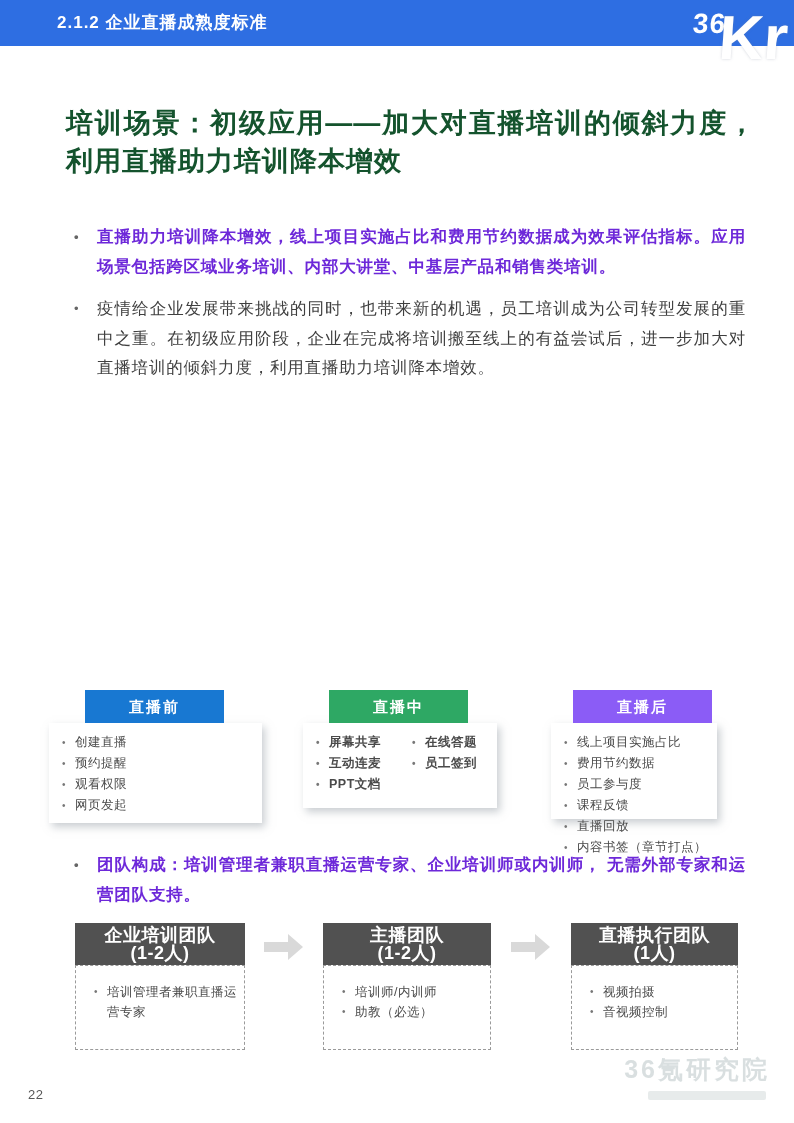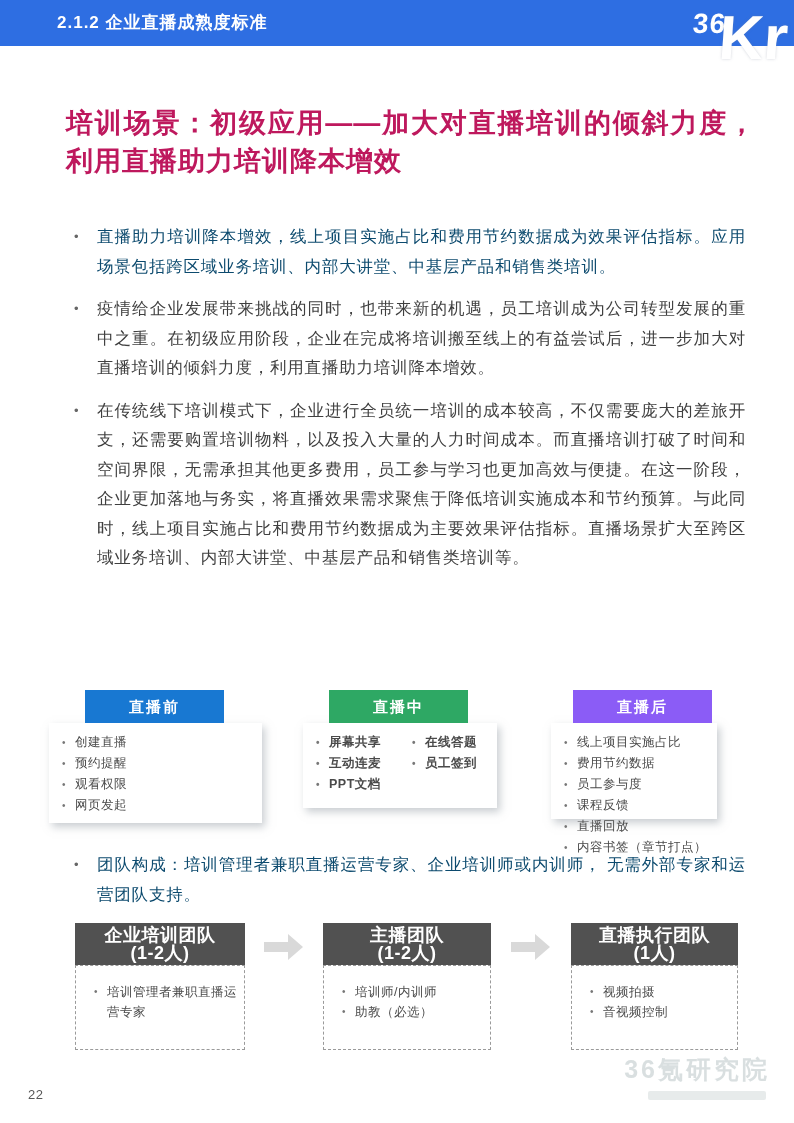--- a/index.html
+++ b/index.html
@@ -28,37 +28,37 @@
   .logo-kr {
     position:absolute; right:-4px; top:-4px;
     color:#ffffff; font-size:62px; font-weight:900; line-height:80px;
     text-shadow:0 0 3px rgba(120,130,150,0.35);
     transform:skewX(-4deg);
   }
 
   
   #main-title {
     position:absolute; left:66px; top:104px; width:690px;
-    color:#be185d; font-size:27px; font-weight:800; line-height:38px;
+    color:#14532d; font-size:27px; font-weight:800; line-height:38px;
     letter-spacing:1px; text-align:justify;
   }
 
   
   .bullets { list-style:none; }
   #bullets-block { position:absolute; left:66px; top:222px; width:680px; }
   .bullets li {
     position:relative; padding-left:31px; margin-bottom:13px;
     font-size:16.5px; line-height:29.5px; color:#3f3f3f;
     letter-spacing:0.8px; text-align:justify;
   }
   .bullets li::before {
     content:"•"; position:absolute; left:8px; top:0;
     color:#666; font-size:13px;
   }
-  .bullets li.hl { color:#0c4a6e; font-weight:400; }
+  .bullets li.hl { color:#6d28d9; font-weight:700; }
 
   
   #phase-section { position:absolute; left:0; top:688px; width:794px; height:160px; }
   .phase-card {
     position:absolute; top:35px; background:#ffffff;
     box-shadow:3px 4px 8px rgba(150,158,165,0.5);
   }
   #phase-card-0 { left:49px;  width:213px; height:100px; }
   #phase-card-1 { left:303px; width:194px; height:85px;  }
   #phase-card-2 { left:551px; width:166px; height:96px; }
@@ -147,21 +147,20 @@
       <span class="logo-kr">Kr</span>
     </div>
   </div>
 
   <h1 id="main-title">培训场景：初级应用——加大对直播培训的倾斜力度，利用直播助力培训降本增效</h1>
 
   <div id="bullets-block">
     <ul class="bullets">
       <li class="hl">直播助力培训降本增效，线上项目实施占比和费用节约数据成为效果评估指标。应用场景包括跨区域业务培训、内部大讲堂、中基层产品和销售类培训。</li>
       <li>疫情给企业发展带来挑战的同时，也带来新的机遇，员工培训成为公司转型发展的重中之重。在初级应用阶段，企业在完成将培训搬至线上的有益尝试后，进一步加大对直播培训的倾斜力度，利用直播助力培训降本增效。</li>
-      <li>在传统线下培训模式下，企业进行全员统一培训的成本较高，不仅需要庞大的差旅开支，还需要购置培训物料，以及投入大量的人力时间成本。而直播培训打破了时间和空间界限，无需承担其他更多费用，员工参与学习也更加高效与便捷。在这一阶段，企业更加落地与务实，将直播效果需求聚焦于降低培训实施成本和节约预算。与此同时，线上项目实施占比和费用节约数据成为主要效果评估指标。直播场景扩大至跨区域业务培训、内部大讲堂、中基层产品和销售类培训等。</li>
     </ul>
   </div>
 
   <div id="phase-section">
 
     <div id="phase-card-0" class="phase-card">
       <ul class="phase-list">
         <li>创建直播</li>
         <li>预约提醒</li>
         <li>观看权限</li>

